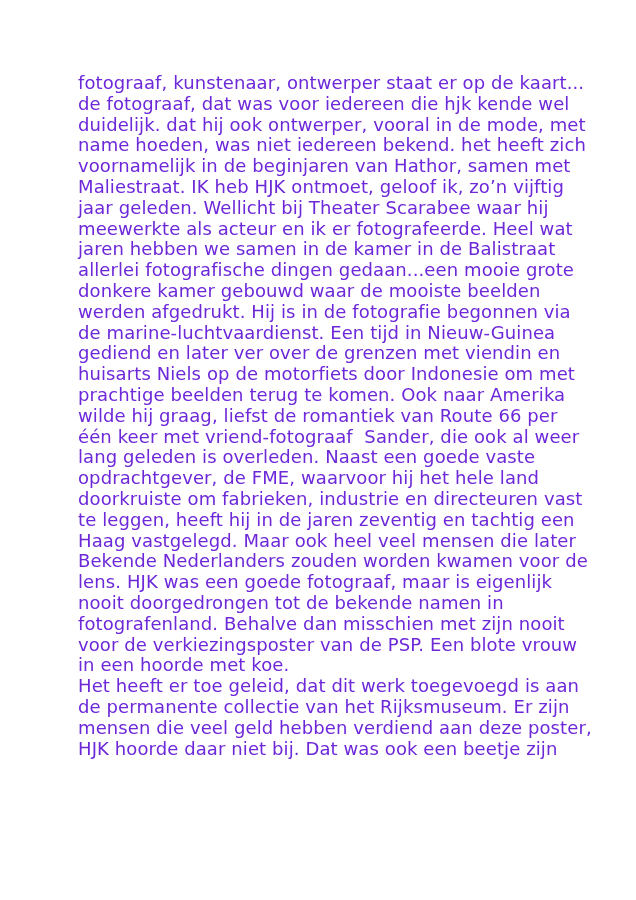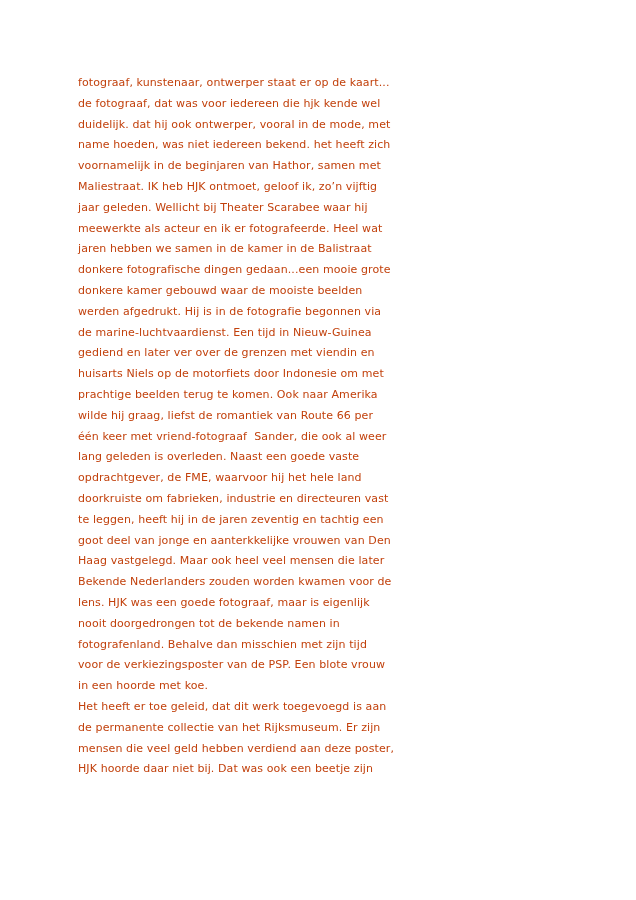--- a/index.html
+++ b/index.html
@@ -13,23 +13,23 @@
     height: 900px;
     background: #ffffff;
     overflow: hidden;
   }
   .text-block {
     position: absolute;
     left: 78px;
     top: 73px;
     width: 540px;
     font-family: "DejaVu Sans", "Liberation Sans", sans-serif;
-    font-size: 11px;
+    font-size: 18px;
     line-height: 20.8px;
-    color: #c2410c;
+    color: #6d28d9;
     letter-spacing: 0.1px;
   }
   .paragraph {
     margin: 0;
     padding: 0;
   }
   .text-line {
     white-space: pre;
     height: 20.8px;
   }
@@ -42,39 +42,38 @@
       <div class="paragraph">
         <div class="text-line">fotograaf, kunstenaar, ontwerper staat er op de kaart...</div>
         <div class="text-line">de fotograaf, dat was voor iedereen die hjk kende wel</div>
         <div class="text-line">duidelijk. dat hij ook ontwerper, vooral in de mode, met</div>
         <div class="text-line">name hoeden, was niet iedereen bekend. het heeft zich</div>
         <div class="text-line">voornamelijk in de beginjaren van Hathor, samen met</div>
         <div class="text-line">Maliestraat. IK heb HJK ontmoet, geloof ik, zo’n vijftig</div>
         <div class="text-line">jaar geleden. Wellicht bij Theater Scarabee waar hij</div>
         <div class="text-line">meewerkte als acteur en ik er fotografeerde. Heel wat</div>
         <div class="text-line">jaren hebben we samen in de kamer in de Balistraat</div>
-        <div class="text-line">donkere fotografische dingen gedaan...een mooie grote</div>
+        <div class="text-line">allerlei fotografische dingen gedaan...een mooie grote</div>
         <div class="text-line">donkere kamer gebouwd waar de mooiste beelden</div>
         <div class="text-line">werden afgedrukt. Hij is in de fotografie begonnen via</div>
         <div class="text-line">de marine-luchtvaardienst. Een tijd in Nieuw-Guinea</div>
         <div class="text-line">gediend en later ver over de grenzen met viendin en</div>
         <div class="text-line">huisarts Niels op de motorfiets door Indonesie om met</div>
         <div class="text-line">prachtige beelden terug te komen. Ook naar Amerika</div>
         <div class="text-line">wilde hij graag, liefst de romantiek van Route 66 per</div>
         <div class="text-line">één keer met vriend-fotograaf  Sander, die ook al weer</div>
         <div class="text-line">lang geleden is overleden. Naast een goede vaste</div>
         <div class="text-line">opdrachtgever, de FME, waarvoor hij het hele land</div>
         <div class="text-line">doorkruiste om fabrieken, industrie en directeuren vast</div>
         <div class="text-line">te leggen, heeft hij in de jaren zeventig en tachtig een</div>
-        <div class="text-line">goot deel van jonge en aanterkkelijke vrouwen van Den</div>
         <div class="text-line">Haag vastgelegd. Maar ook heel veel mensen die later</div>
         <div class="text-line">Bekende Nederlanders zouden worden kwamen voor de</div>
         <div class="text-line">lens. HJK was een goede fotograaf, maar is eigenlijk</div>
         <div class="text-line">nooit doorgedrongen tot de bekende namen in</div>
-        <div class="text-line">fotografenland. Behalve dan misschien met zijn tijd</div>
+        <div class="text-line">fotografenland. Behalve dan misschien met zijn nooit</div>
         <div class="text-line">voor de verkiezingsposter van de PSP. Een blote vrouw</div>
         <div class="text-line">in een hoorde met koe.</div>
       </div>
       <div class="paragraph">
         <div class="text-line">Het heeft er toe geleid, dat dit werk toegevoegd is aan</div>
         <div class="text-line">de permanente collectie van het Rijksmuseum. Er zijn</div>
         <div class="text-line">mensen die veel geld hebben verdiend aan deze poster,</div>
         <div class="text-line">HJK hoorde daar niet bij. Dat was ook een beetje zijn</div>
       </div>
     </div>

